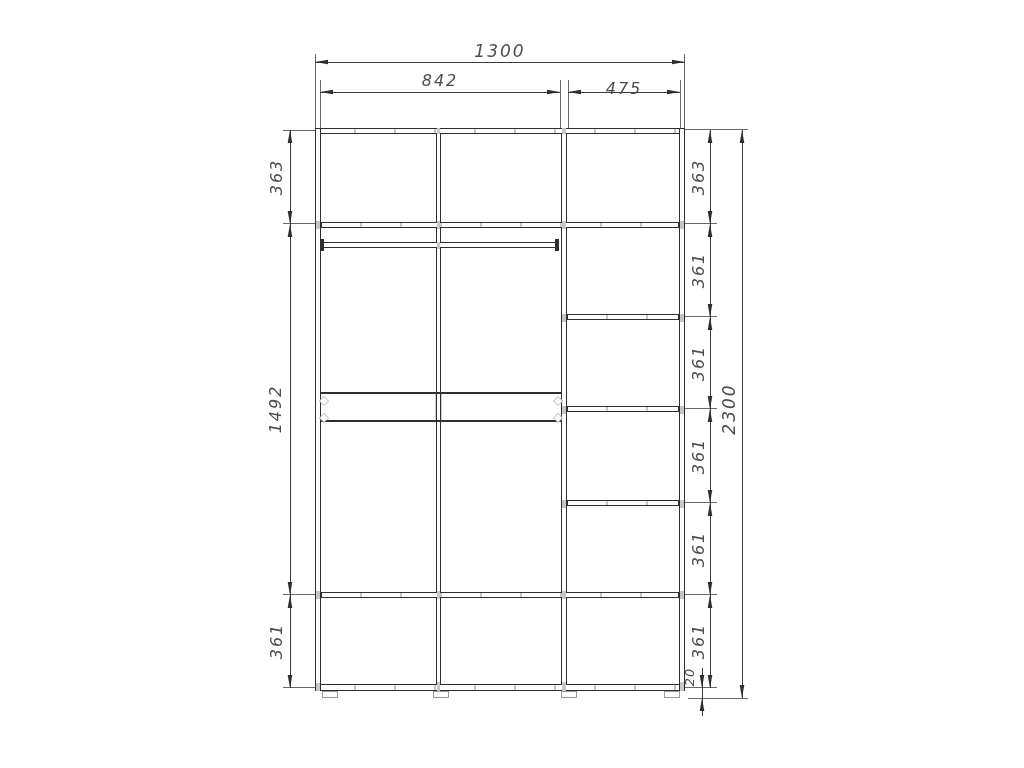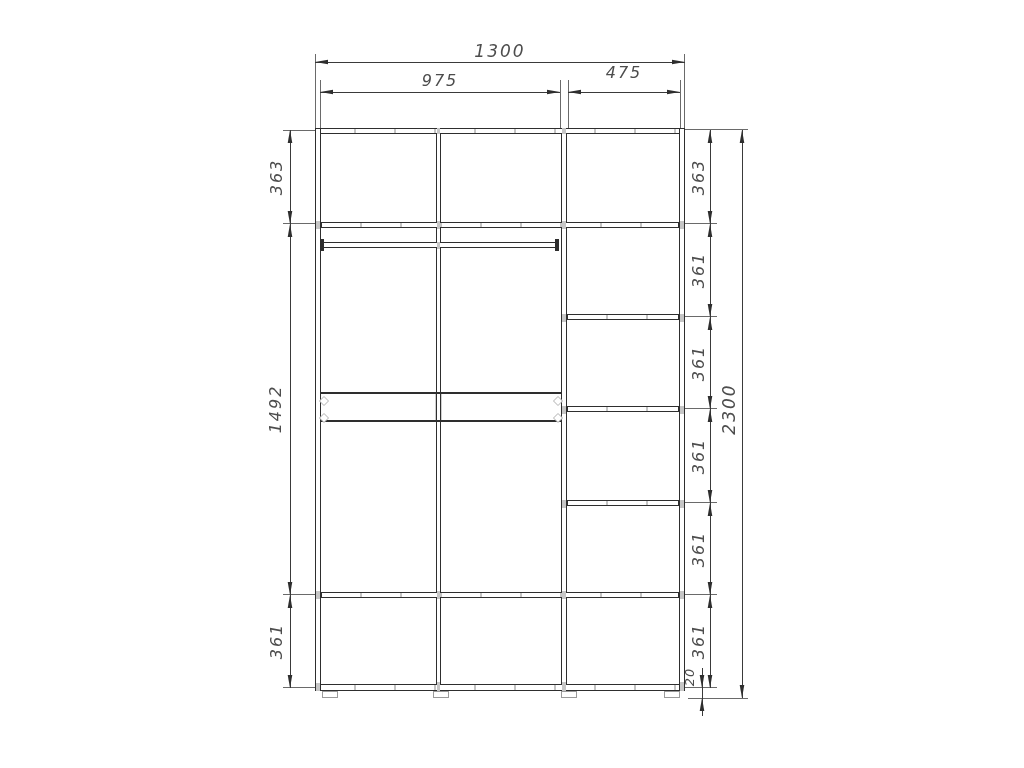--- a/index.html
+++ b/index.html
@@ -133,22 +133,22 @@
   </g>
   <g fill="#ffffff" stroke="#b0b0b0" stroke-width="1">
     <polygon points="324,396.5 328.5,401 324,405.5 319.5,401"></polygon>
     <polygon points="324,413.5 328.5,418 324,422.5 319.5,418"></polygon>
     <polygon points="558,396.5 562.5,401 558,405.5 553.5,401"></polygon>
     <polygon points="558,413.5 562.5,418 558,422.5 553.5,418"></polygon>
   </g>
 </svg>
 
 <div class="lbl big" style="left:452px;top:42px;">1300</div>
-<div class="lbl" style="left:392px;top:72px;">975</div>
-<div class="lbl" style="left:576px;top:64px;">475</div>
+<div class="lbl" style="left:392px;top:72px;">842</div>
+<div class="lbl" style="left:576px;top:80px;">475</div>
 
 <div class="lbl rot" style="left:229px;top:168px;">363</div>
 <div class="lbl rot" style="left:228px;top:400px;">1492</div>
 <div class="lbl rot" style="left:229px;top:632px;">361</div>
 
 <div class="lbl rot" style="left:651px;top:168px;">363</div>
 <div class="lbl rot" style="left:651px;top:261px;">361</div>
 <div class="lbl rot" style="left:651px;top:354px;">361</div>
 <div class="lbl rot" style="left:651px;top:447px;">361</div>
 <div class="lbl rot" style="left:651px;top:540px;">361</div>

